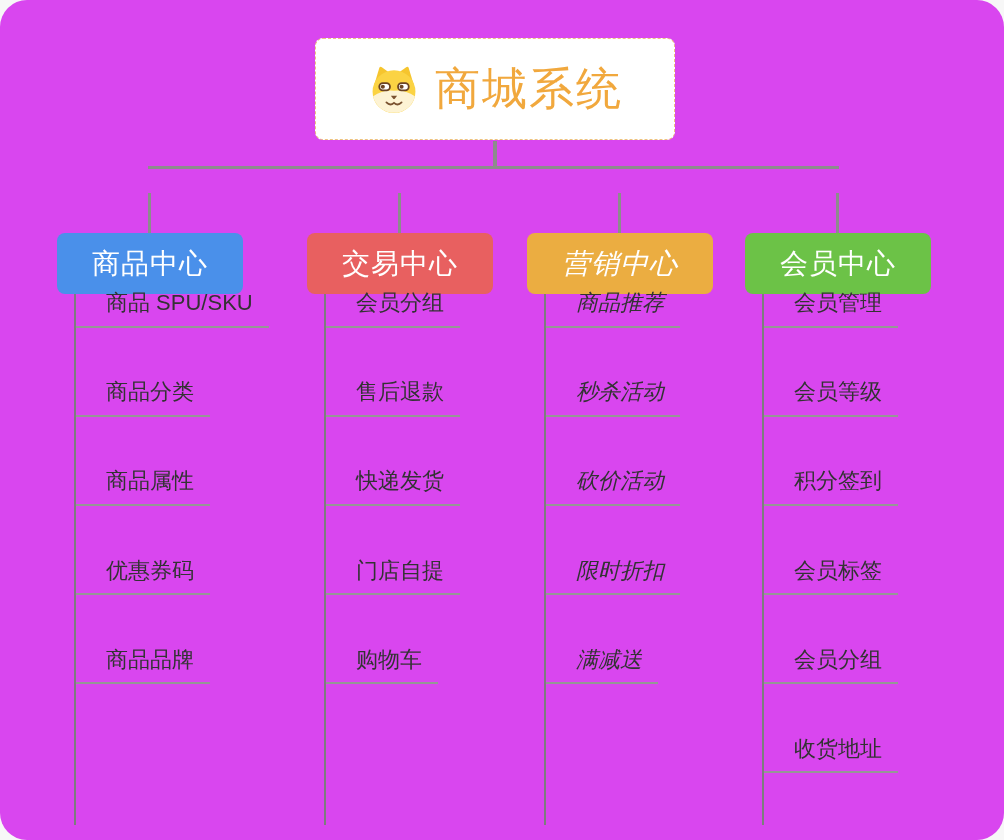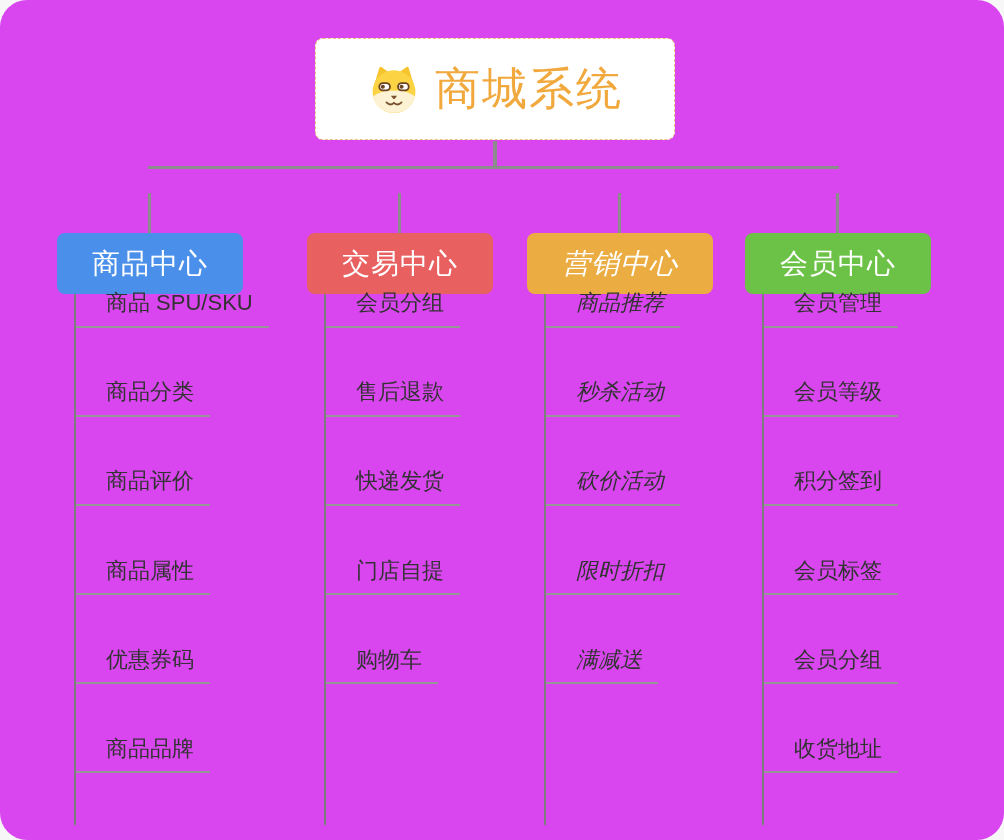--- a/index.html
+++ b/index.html
@@ -104,23 +104,20 @@
     </div>
     <div class="column">
       <div class="vline"></div>
     <div class="item-slot">
             <span class="topic-item">商品 SPU/SKU</span>
           </div>
           <div class="item-slot">
             <span class="topic-item">商品分类</span>
           </div>
           <div class="item-slot">
-            <span class="topic-item">商品评价</span>
-          </div>
-          <div class="item-slot">
             <span class="topic-item">商品属性</span>
           </div>
           <div class="item-slot">
             <span class="topic-item">优惠券码</span>
           </div>
           <div class="item-slot">
             <span class="topic-item">商品品牌</span>
           </div>
         </div>
   </div>

